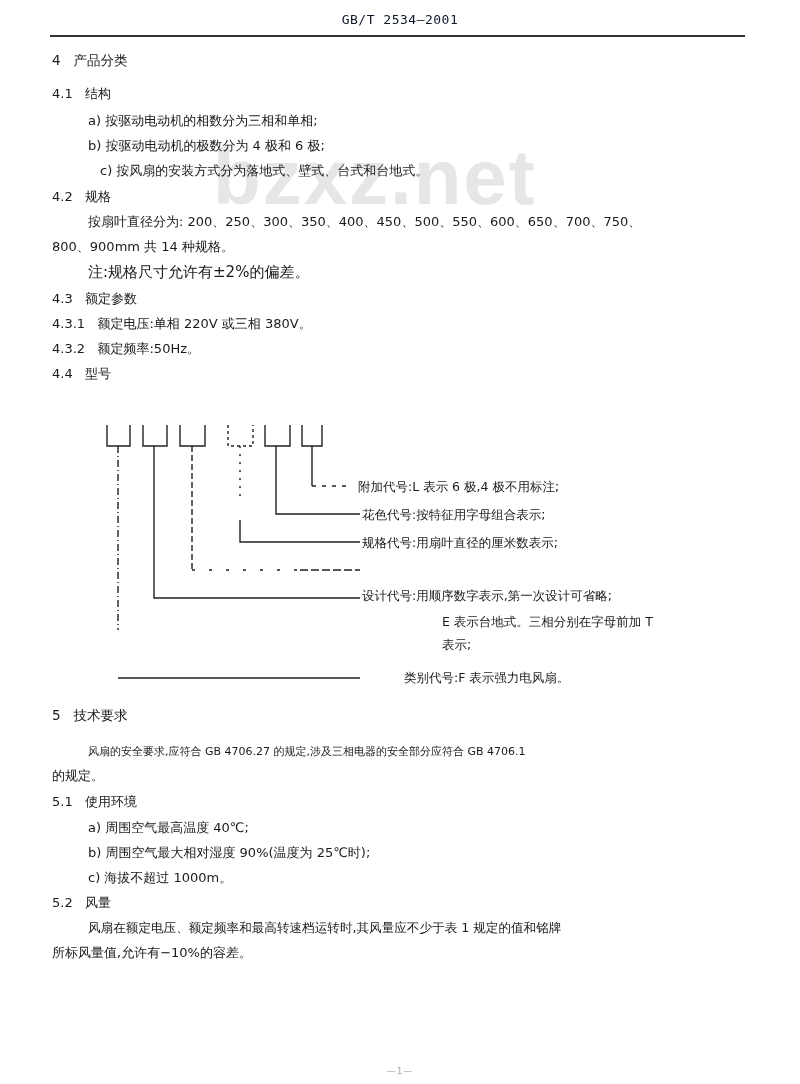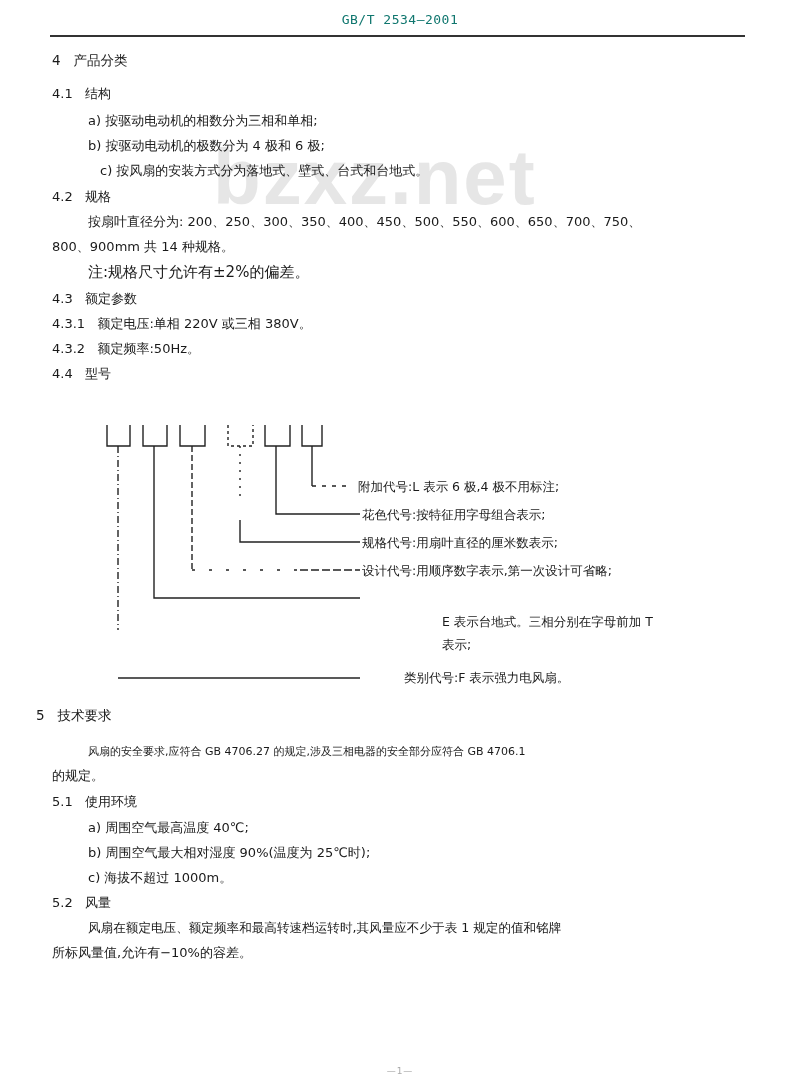--- a/index.html
+++ b/index.html
@@ -1,20 +1,20 @@
 <!DOCTYPE html>
 <html><head>
 <meta charset="utf-8">
 <style>
   html, body { margin:0; padding:0; background:#ffffff; }
   body { width:800px; height:1084px; position:relative; overflow:hidden;
          font-family:"DejaVu Sans", sans-serif; color:#1a1a1a; }
   .page { position:absolute; left:0; top:0; width:800px; height:1084px; }
   .header { position:absolute; top:12px; left:0; width:800px; text-align:center;
-            font-family:"DejaVu Sans Mono", monospace; font-size:13px; color:#0f766e; letter-spacing:0.5px; }
+            font-family:"DejaVu Sans Mono", monospace; font-size:13px; color:#0f172a; letter-spacing:0.5px; }
   .header-rule { position:absolute; top:35px; left:50px; width:695px; height:2px; background:#333; }
   .watermark { position:absolute; left:213px; top:138px; font-family:"Liberation Sans", sans-serif;
                font-weight:bold; font-size:78px; color:#e6e6e6; letter-spacing:2px; z-index:0; line-height:1; }
   .line { position:absolute; font-size:13px; line-height:16px; white-space:nowrap; z-index:1; }
   .h1 { font-size:13.5px; }
   .diagram { position:absolute; left:0; top:0; width:800px; height:1084px; z-index:1; }
   .dlabel { position:absolute; font-size:12.5px; white-space:nowrap; line-height:16px; }
   .footer { position:absolute; top:1066px; left:0; width:800px; text-align:center;
             font-size:9px; color:#aaa; letter-spacing:1px; }
 </style>
@@ -85,26 +85,26 @@
       <path d="M154 446 V598 H360"></path>
 
       <path d="M118 446 V630" stroke-dasharray="7 3 1 3"></path>
       <path d="M118 678 H360"></path>
     </g>
   </svg>
 
   <div class="dlabel" style="left:358px;top:479px;">附加代号:L 表示 6 极,4 极不用标注;</div>
   <div class="dlabel" style="left:362px;top:507px;">花色代号:按特征用字母组合表示;</div>
   <div class="dlabel" style="left:362px;top:535px;">规格代号:用扇叶直径的厘米数表示;</div>
-  <div class="dlabel" style="left:362px;top:563px;">设计代号:用顺序数字表示,第一次设计可省略;</div>
+  <div class="dlabel" style="left:362px;top:588px;">设计代号:用顺序数字表示,第一次设计可省略;</div>
   <div class="dlabel" style="left:442px;top:614px;">E 表示台地式。三相分别在字母前加 T</div>
   <div class="dlabel" style="left:442px;top:637px;">表示;</div>
   <div class="dlabel" style="left:362px;top:670px;margin-left:42px;">类别代号:F 表示强力电风扇。</div>
 
-  <div class="line h1" style="left:36px;top:707px;">
+  <div class="line h1" style="left:52px;top:707px;">
     <span>5</span>&nbsp;&nbsp;&nbsp;<span>技术要求</span>
   </div>
   <div class="line" style="left:88px;top:744px;font-size:11px;">风扇的安全要求,应符合 GB 4706.27 的规定,涉及三相电器的安全部分应符合 GB 4706.1</div>
   <div class="line" style="left:52px;top:768px;">的规定。</div>
 
   <div class="line" style="left:52px;top:794px;">
     <span>5.1</span>&nbsp;&nbsp;&nbsp;<span>使用环境</span>
   </div>
   <div class="line" style="left:88px;top:820px;">a) 周围空气最高温度 40℃;</div>
   <div class="line" style="left:88px;top:845px;">b) 周围空气最大相对湿度 90%(温度为 25℃时);</div>

